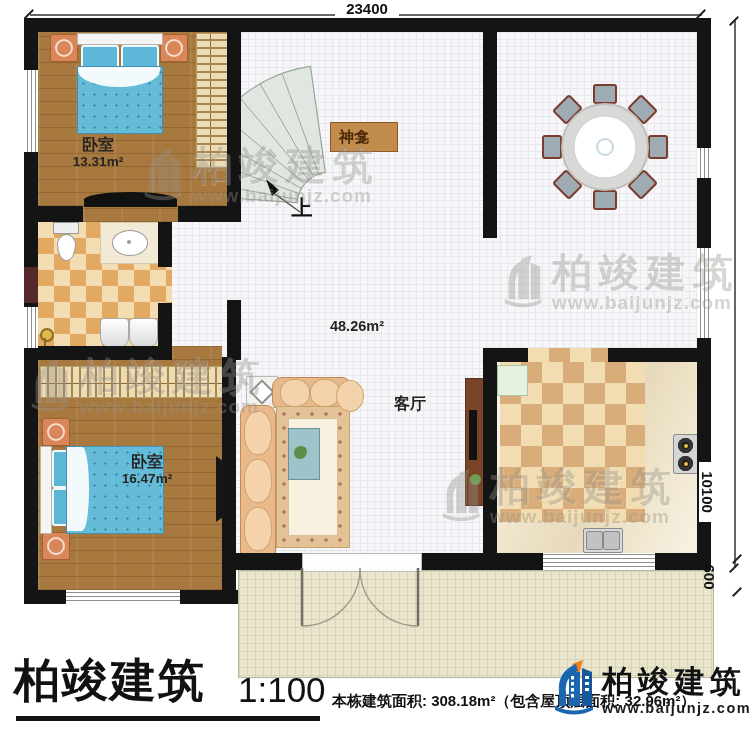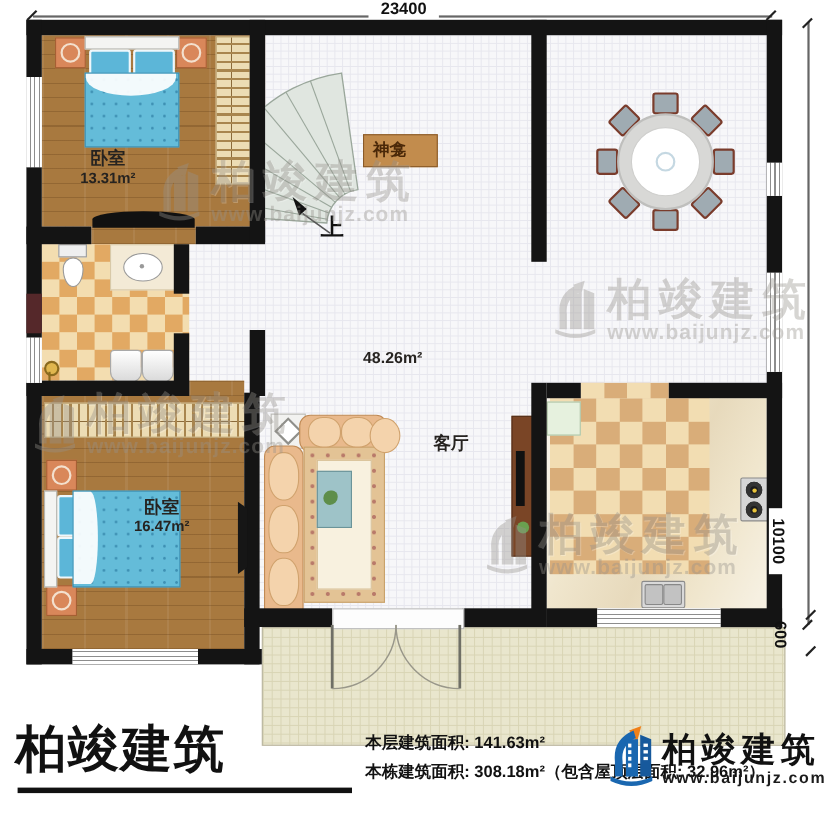--- a/index.html
+++ b/index.html
@@ -284,21 +284,21 @@
         <path d="M5 48 Q24 57 43 48 L43 52 Q24 61 5 52 Z" fill="#96928c"></path>
       </svg>
     <div>
         <div class="wm-name">柏竣建筑</div>
     <div class="wm-url">www.baijunjz.com</div>
       </div>
   </div>
 
   <div class="ann" style="left:14px;top:650px;font-size:46px;letter-spacing:2px;">柏竣建筑</div>
   <div class="abs" style="left:16px;top:716px;width:304px;height:5px;background:#111;z-index:70;"></div>
-  <div class="ann" style="left:332px;top:666px;font-size:15px;">本层建筑面积: 141.63m²</div>
+  <div class="ann" style="left:238px;top:670px;font-size:35px;font-weight:normal;">1:100</div>
   <div class="ann" style="left:332px;top:692px;font-size:15px;">本栋建筑面积: 308.18m²（包含屋顶层面积: 32.96m²）</div>
 
   <svg class="abs" style="left:550px;top:658px;z-index:71;" width="48" height="58" viewBox="0 0 48 58">
     <path d="M22 6 L33 2 L29 17 Z" fill="#f08019"></path>
     <path d="M9 34 Q7 14 26 6 L28 13 Q14 20 16 34 L16 48 L9 48 Z" fill="#1a67b0"></path>
     <rect x="19" y="14" width="11" height="34" fill="#1a67b0"></rect>
     <rect x="21" y="18" width="3" height="3.5" fill="#fff"></rect>
       <rect x="21" y="24" width="3" height="3.5" fill="#fff"></rect>
       <rect x="21" y="30" width="3" height="3.5" fill="#fff"></rect>
       <rect x="21" y="36" width="3" height="3.5" fill="#fff"></rect>

